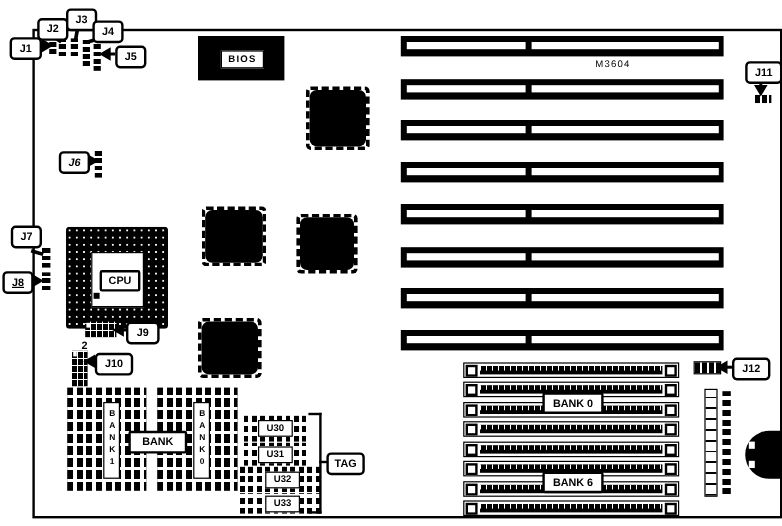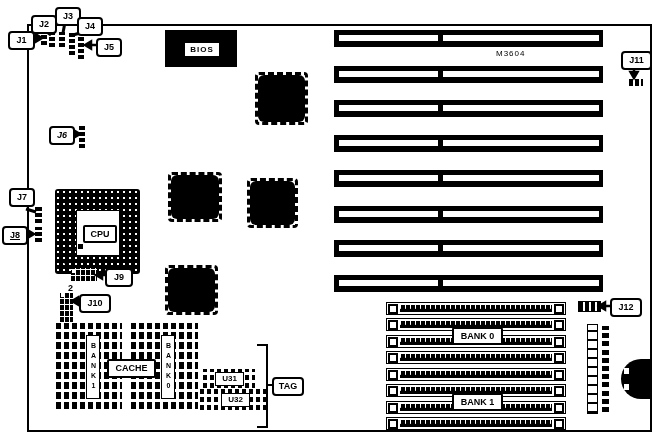--- a/index.html
+++ b/index.html
@@ -138,27 +138,33 @@
     </div>
   <div class="abs pinmark" style="left:68px;top:284px;">2</div>
   <div class="abs jump-grid" style="left:60px;top:292px;width:13px;height:30px;">
       <div class="key"></div>
     </div>
 
   <div class="abs diparray" style="left:56px;top:323px;width:66px;height:86px;"></div>
   <div class="abs diparray" style="left:131px;top:323px;width:67px;height:86px;"></div>
   <div class="abs vlabel" style="left:86px;top:335px;width:12px;height:62px;">BANK1</div>
   <div class="abs vlabel" style="left:161px;top:335px;width:12px;height:62px;">BANK0</div>
-  <div class="abs chipbox big" style="left:107px;top:359px;width:45px;height:15px;">CACHE</div>
-
+  <div class="abs chipbox big" style="left:107px;top:359px;width:45px;height:15px;">BANK</div>
+
+  <div class="abs uchip" style="left:203px;top:346px;width:52px;height:22px;">
+    <div class="chipbox abs" style="left:12px;top:4px;width:27px;height:12px;">U30</div>
+  </div>
   <div class="abs uchip" style="left:203px;top:369px;width:52px;height:19px;">
     <div class="chipbox abs" style="left:12px;top:3px;width:27px;height:12px;">U31</div>
   </div>
   <div class="abs uchip" style="left:200px;top:389px;width:69px;height:21px;">
     <div class="chipbox abs" style="left:21px;top:4px;width:27px;height:12px;">U32</div>
+  </div>
+  <div class="abs uchip" style="left:200px;top:411px;width:69px;height:17px;">
+    <div class="chipbox abs" style="left:21px;top:2px;width:27px;height:12px;">U33</div>
   </div>
 
   <div class="abs tagline" style="left:266px;top:344px;width:2px;height:84px;"></div>
   <div class="abs tagline" style="left:257px;top:344px;width:11px;height:2px;"></div>
   <div class="abs tagline" style="left:257px;top:426px;width:11px;height:2px;"></div>
   <div class="abs tagline" style="left:266px;top:384px;width:8px;height:2px;"></div>
 
   <div class="abs jump-h" style="left:628px;top:78px;width:14px;height:7px;"></div>
 
   <div class="abs simm" style="left:386px;top:302px;width:180px;height:13px;">
@@ -196,21 +202,21 @@
       <div class="bar"></div>
       <div class="latch r"></div>
     </div>
   <div class="abs simm" style="left:386px;top:417px;width:180px;height:13px;">
       <div class="latch l"></div>
       <div class="bar"></div>
       <div class="latch r"></div>
     </div>
 
   <div class="abs chipbox big" style="left:452px;top:327px;width:47px;height:14px;">BANK 0</div>
-  <div class="abs chipbox big" style="left:452px;top:393px;width:47px;height:14px;">BANK 1</div>
+  <div class="abs chipbox big" style="left:452px;top:393px;width:47px;height:14px;">BANK 6</div>
 
   <div class="abs jump-h" style="left:578px;top:301px;width:21px;height:9px;border:1px solid #000;"></div>
 
   <div class="abs" style="left:587px;top:324px;width:23px;height:90px;">
     <div class="abs" style="left:0;top:0;width:11px;height:90px;border:1px solid #000;box-sizing:border-box;
          background:repeating-linear-gradient(0deg,#000 0 1.5px,#fff 1.5px 9px);"></div>
     <div class="abs" style="left:15px;top:2px;width:7px;height:86px;
          background:repeating-linear-gradient(0deg,#000 0 5px,#fff 5px 8.2px);"></div>
   </div>
 

